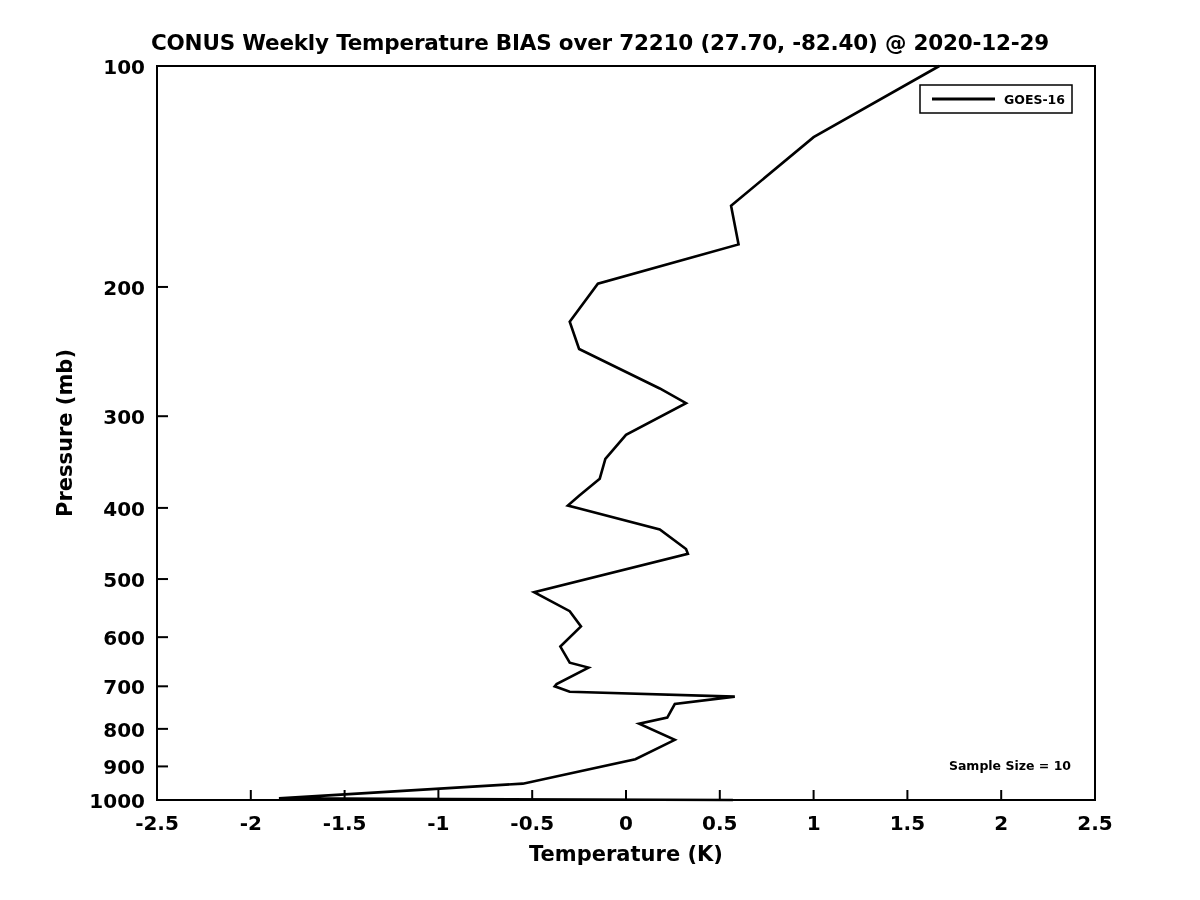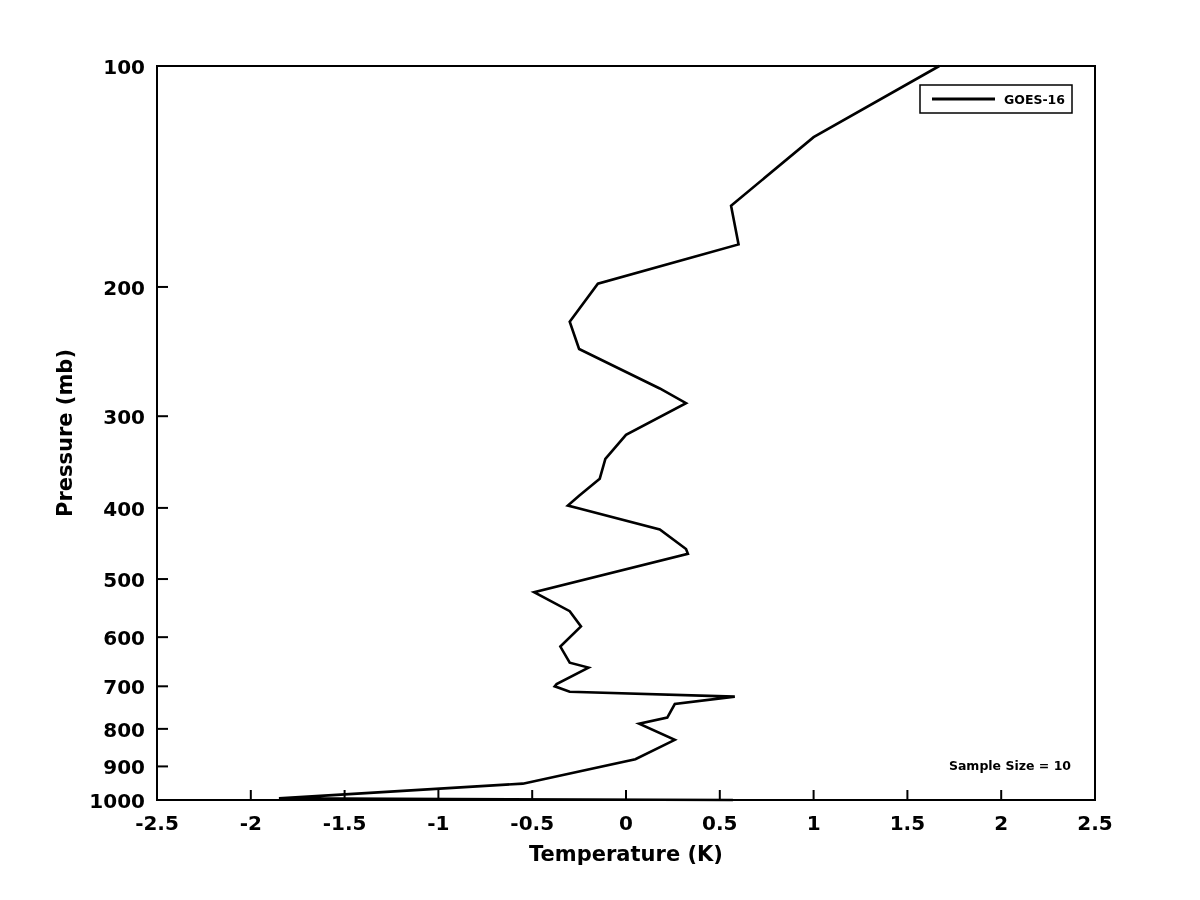--- a/index.html
+++ b/index.html
@@ -31,20 +31,21 @@
   .legend-label{
     font-size:12.5px;font-weight:bold;fill:#000;
     font-family:"DejaVu Sans","Liberation Sans",sans-serif;
   }
 </style>
 </head>
 <body>
 
 <div id="root">
 
+  <div id="plot-title">CONUS Weekly Temperature BIAS over 72210 (27.70, -82.40) @ 2020-12-29</div>
 
   <div id="chart-area">
     <svg width="1200" height="900" viewBox="0 0 1200 900" xmlns="http://www.w3.org/2000/svg">
 
       <g>
         <rect id="frame-rect" x="157" y="66" width="938" height="734" fill="none" stroke="#000000" stroke-width="2"></rect>
       </g>
 
       <g id="x-ticks">
           <line x1="157" y1="800" x2="157" y2="790" stroke="#000" stroke-width="2"></line>

